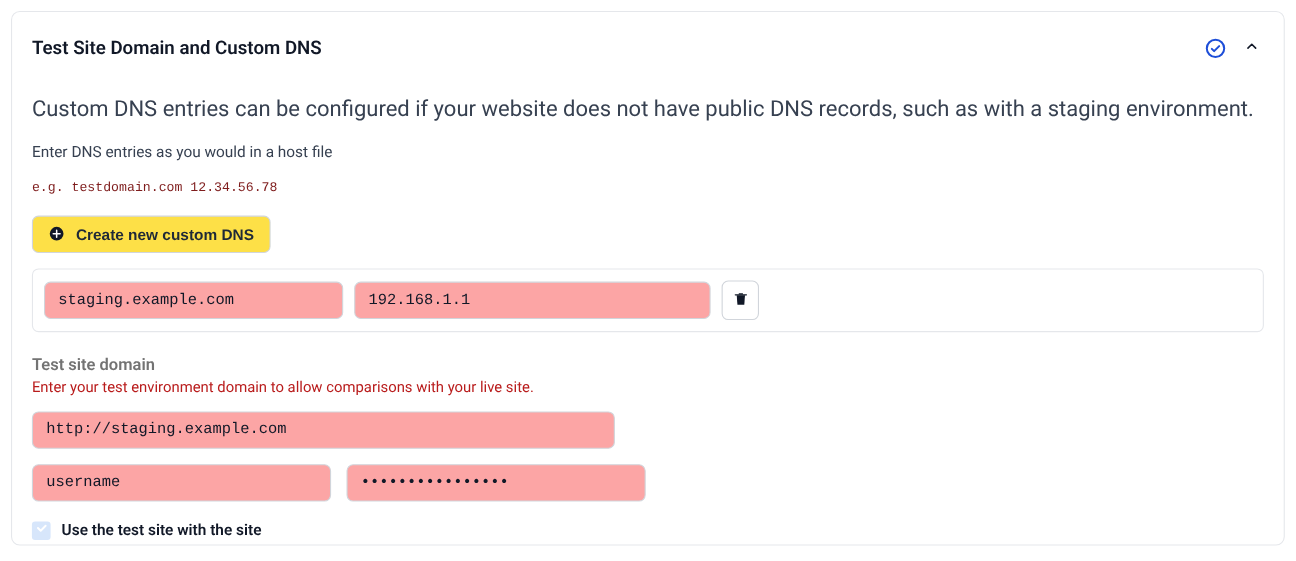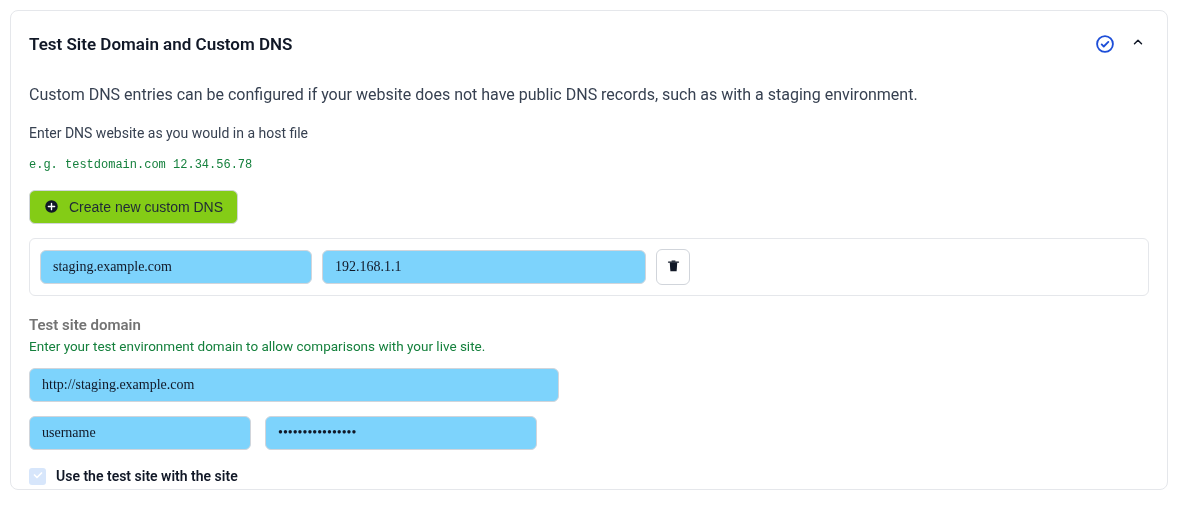--- a/index.html
+++ b/index.html
@@ -46,48 +46,48 @@
     .chevron-btn {
       background: none;
       border: none;
       cursor: pointer;
       padding: 4px;
       display: flex;
       align-items: center;
       justify-content: center;
     }
     .desc-text {
-      font-size: 16px;
+      font-size: 20px;
       color: #374151;
       margin-bottom: 18px;
       line-height: 1.4;
     }
     .desc-text2 {
       font-size: 14px;
       color: #374151;
       margin-bottom: 14px;
       line-height: 1.4;
     }
     .example-text {
       font-family: "SFMono-Regular", Consolas, "Liberation Mono", Menlo, monospace;
       font-size: 12px;
-      color: #15803d;
+      color: #7f1d1d;
       margin-bottom: 18px;
     }
     .create-btn {
       display: inline-flex;
       align-items: center;
       gap: 10px;
       padding: 8px 14px;
       border: 1px solid #d1d5db;
       border-radius: 6px;
-      background: #84cc16;
+      background: #fde047;
       font-size: 14px;
       color: #1f2937;
-      font-weight: 400;
+      font-weight: 700;
       cursor: pointer;
       margin-bottom: 14px;
       text-align: right;
     }
     .plus-circle {
       width: 15px;
       height: 15px;
       display: flex;
       align-items: center;
       justify-content: center;
@@ -100,22 +100,22 @@
       align-items: center;
       gap: 10px;
       margin-bottom: 20px;
     }
     .text-input {
       border: 1px solid #d1d5db;
       border-radius: 6px;
       padding: 8px 12px;
       font-size: 14px;
       color: #111827;
-      background: #7dd3fc;
-      font-family: Liberation Serif, serif;
+      background: #fca5a5;
+      font-family: Liberation Mono, monospace;
       outline: none;
     }
     .dns-domain-input {
       width: 272px;
     }
     .dns-ip-input {
       width: 324px;
     }
     .delete-btn {
       border: 1px solid #d1d5db;
@@ -129,35 +129,35 @@
       cursor: pointer;
     }
     .section-label {
       font-size: 15px;
       font-weight: 600;
       color: #737373;
       margin-bottom: 4px;
     }
     .section-help {
       font-size: 13.5px;
-      color: #15803d;
+      color: #b91c1c;
       margin-bottom: 14px;
     }
     .domain-url-input {
       width: 530px;
       display: block;
       margin-bottom: 14px;
     }
     .credentials-row {
       display: flex;
       gap: 14px;
       margin-bottom: 18px;
     }
     .username-input {
-      width: 222px;
+      width: 272px;
     }
     .password-input {
       width: 272px;
     }
     .checkbox-row {
       display: flex;
       align-items: center;
       gap: 10px;
     }
     .checkbox {
@@ -194,21 +194,21 @@
         <span>
           <svg width="14" height="14" viewBox="0 0 24 24" fill="none" stroke="#111827" stroke-width="2.5" stroke-linecap="round" stroke-linejoin="round">
             <polyline points="18 15 12 9 6 15"></polyline>
           </svg>
         </span>
       </button>
     </div>
   </div>
 
   <p class="desc-text">Custom DNS entries can be configured if your website does not have public DNS records, such as with a staging environment.</p>
-  <p class="desc-text2">Enter DNS website as you would in a host file</p>
+  <p class="desc-text2">Enter DNS entries as you would in a host file</p>
   <p class="example-text">e.g. testdomain.com 12.34.56.78</p>
 
   <button class="create-btn">
     <span class="plus-circle">
       <svg width="15" height="15" viewBox="0 0 24 24" fill="#111827">
         <circle cx="12" cy="12" r="10"></circle>
         <path d="M12 7v10M7 12h10" stroke="#fff" stroke-width="2.2" stroke-linecap="round"></path>
       </svg>
     </span>
     <span>Create new custom DNS</span>

